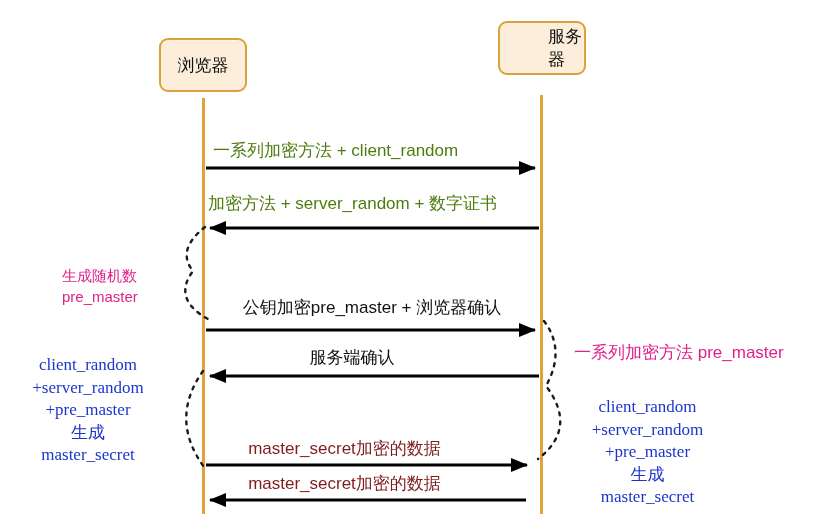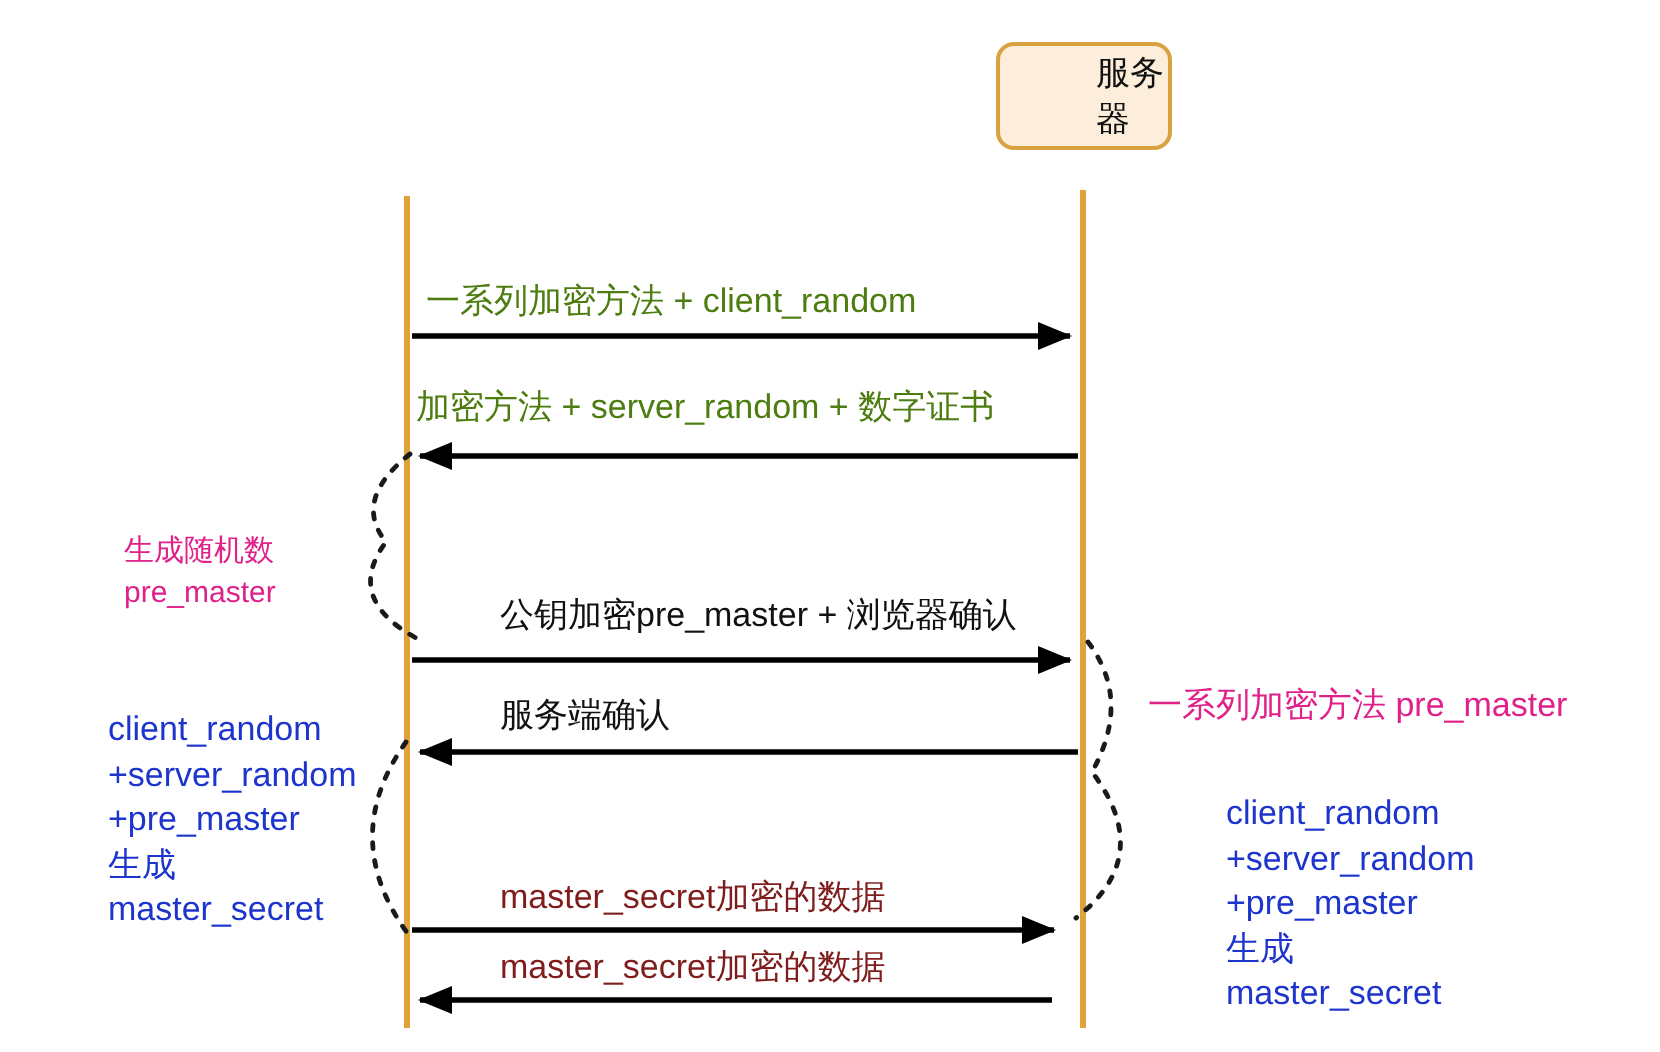--- a/index.html
+++ b/index.html
@@ -17,41 +17,44 @@
   #box-server  { left:498px; top:21px;padding-left:48px; }
   .lifeline { position:absolute; width:3px; background:#E2A23B; }
   #ll-browser { left:202px; top:98px; height:416px; }
   #ll-server  { left:540px; top:95px; height:419px; }
   #arrow-layer { position:absolute; left:0; top:0; width:830px; height:526px; }
   .lbl { position:absolute; font-size:17px; white-space:nowrap; color:#111; }
   .red    { color:#4d7c0f; }
   .magenta{ color:#E0218A; }
   .green  { color:#7f1d1d; }
   .blue   { color:#1D35CD; }
-  .centered { text-align:left; white-space:nowrap;margin-left:48px; }
+  .centered { text-align:center; white-space:nowrap; }
   #msg1 { left:213px; top:139px; }
   #msg2 { left:208px; top:192px; }
   #msg3 { left:202px; top:296px; width:340px; }
   #msg4 { left:202px; top:346px; width:300px; }
   #msg5 { left:202px; top:437px; width:285px; }
   #msg6 { left:202px; top:472px; width:285px; }
   #note-verify { left:64px; top:222px; }
   #note-genrandom { left:62px; top:265px; font-size:15px; line-height:21px; }
   #note-genrandom span { display:block; }
   #note-decrypt { left:574px; top:341px; }
   .derive-block { position:absolute; font-size:17px; line-height:22.5px; }
   #derive-left  { left:6px;   top:354px; width:164px; }
   #derive-right { left:565px; top:396px; width:165px; }
-  .derive-block div { white-space:nowrap; }
+  .derive-block div { white-space:nowrap;font-family:Liberation Serif, serif; }
 </style>
 </head>
 <body>
 
 <div id="canvas">
 
+  <div class="actor-box" id="box-browser">
+    <span>浏览器</span>
+  </div>
   <div class="actor-box" id="box-server">
     <span>服务器</span>
   </div>
 
   <div class="lifeline" id="ll-browser"></div>
   <div class="lifeline" id="ll-server"></div>
 
   <svg id="arrow-layer" viewBox="0 0 830 526" xmlns="http://www.w3.org/2000/svg">
     <defs>
       <marker id="headR" markerUnits="userSpaceOnUse" markerWidth="18" markerHeight="14" refX="16" refY="7" orient="auto">

